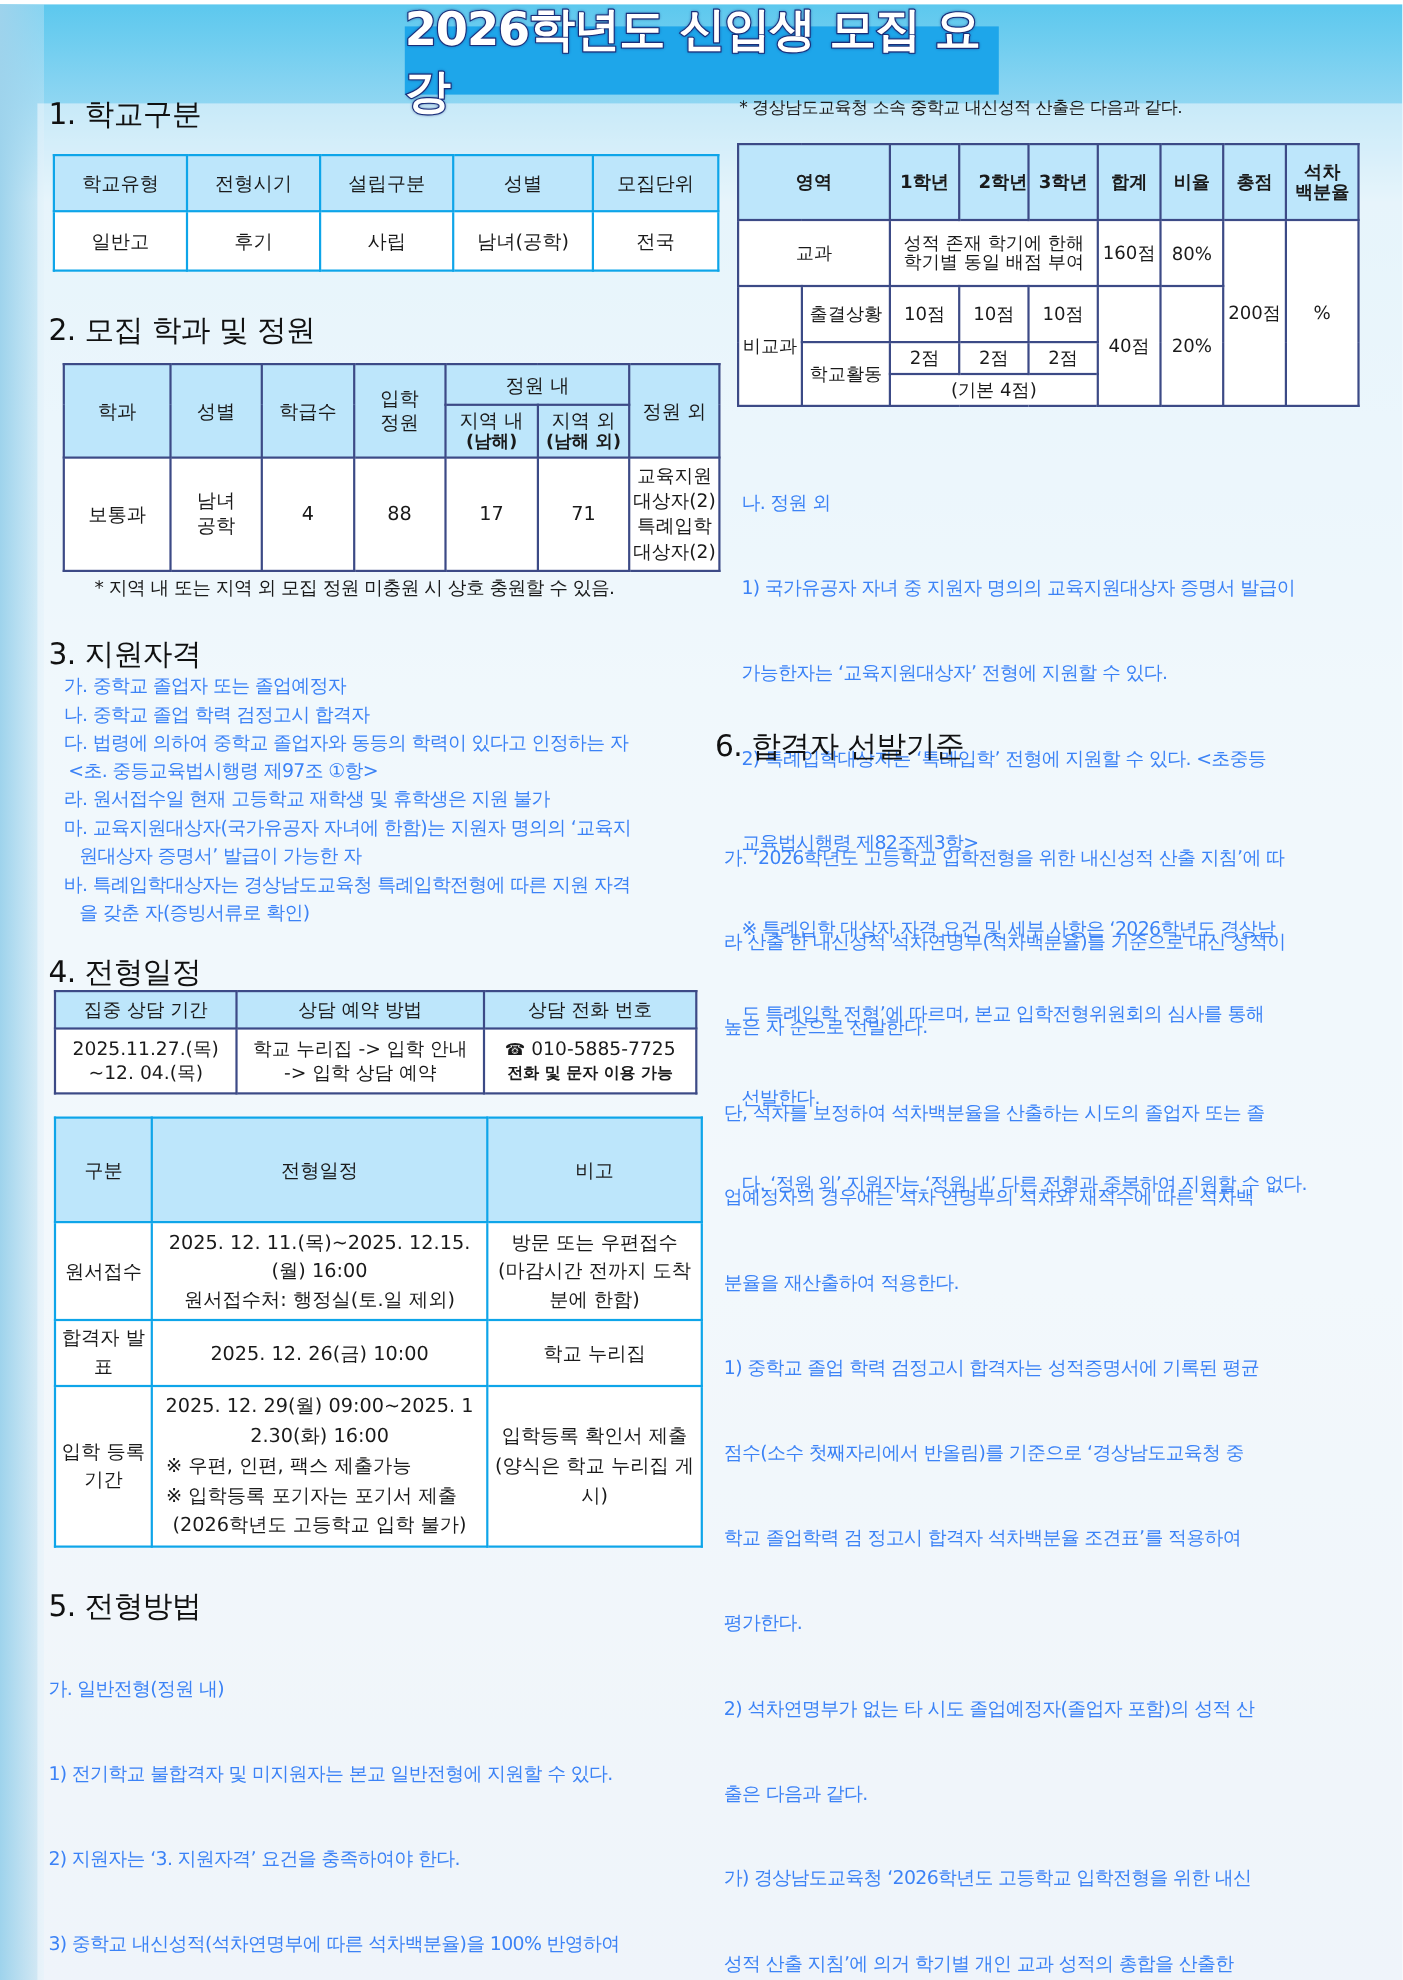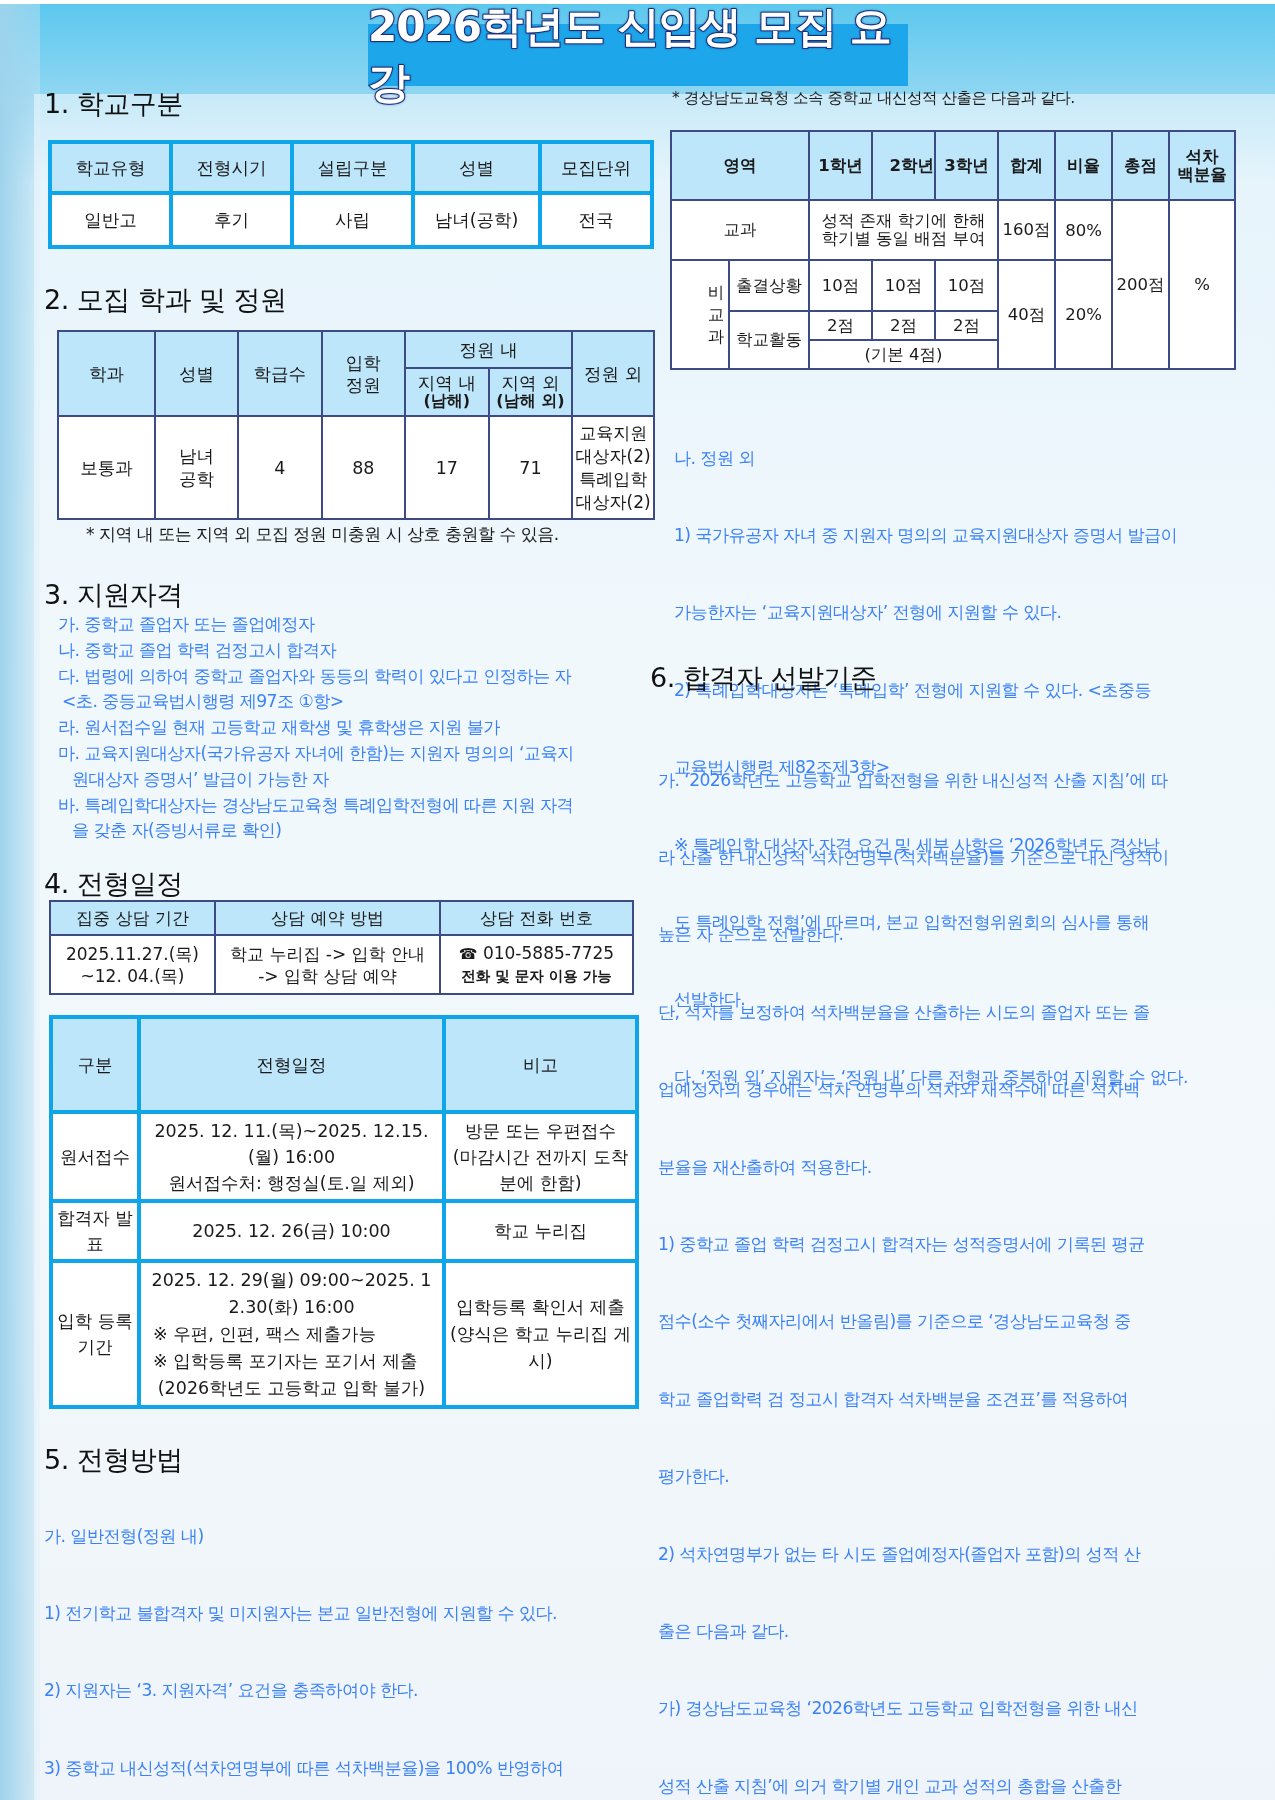--- a/index.html
+++ b/index.html
@@ -37,21 +37,21 @@
   .sec-title {
     position: absolute; font-size: 27px; font-weight: normal; color: #111;
     letter-spacing: -0.5px;
   }
   .text-block { position: absolute; font-size: 17.2px; line-height: 25.8px; color: #3b82f6; letter-spacing: -0.6px; }
   .text-block .ln { white-space: nowrap; }
   .note { position: absolute; font-size: 16.5px; color: #1a1a1a; letter-spacing: -0.5px; white-space: nowrap; }
 
   table { border-collapse: collapse; position: absolute; }
   td, th { text-align: center; vertical-align: middle; font-weight: normal; }
-  .t-gray td, .t-gray th { border: 4px solid #0ea5e9; }
+  .t-gray td, .t-gray th { border: 2px solid #0ea5e9; }
   .t-navy td, .t-navy th { border: 2px solid #3c4a86; }
   .hdr { background: #bde6fb; }
   .cell { background: #ffffff; }
   .bold { font-weight: bold; }
 </style>
 </head>
 <body>
 
 <div class="page-bg"></div>
 
@@ -237,21 +237,21 @@
     <td colspan="3" style="line-height:18px;">
       <div>성적 존재 학기에 한해</div>
       <div>학기별 동일 배점 부여</div>
     </td>
     <td>160점</td>
     <td>80%</td>
     <td rowspan="4">200점</td>
     <td rowspan="4">%</td>
   </tr>
   <tr style="height:51px;" class="cell">
-    <td rowspan="3" style="width:58px;padding-left:32px;">비교과</td>
+    <td rowspan="3" style="width:58px;">비교과</td>
     <td style="width:80px;">출결상황</td>
     <td>10점</td>
     <td>10점</td>
     <td>10점</td>
     <td rowspan="3">40점</td>
     <td rowspan="3">20%</td>
   </tr>
   <tr style="height:29px;" class="cell">
     <td rowspan="2">학교활동</td>
     <td>2점</td>

